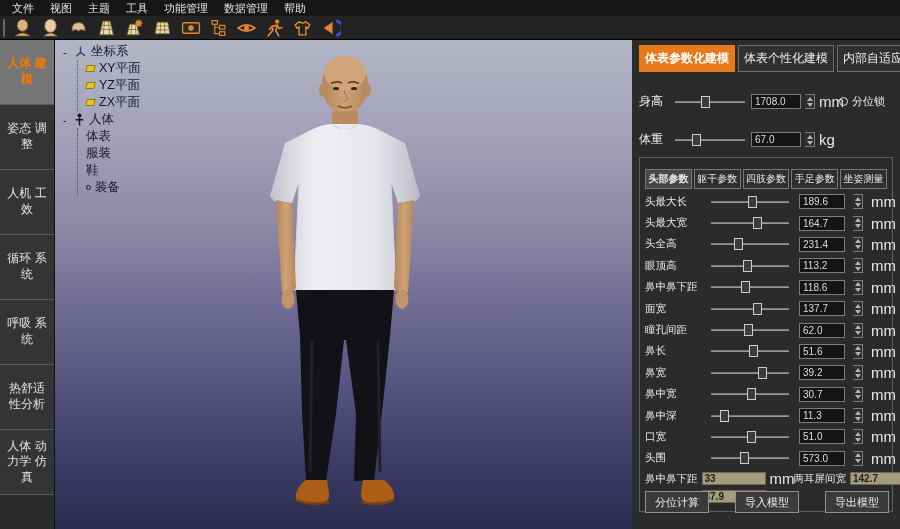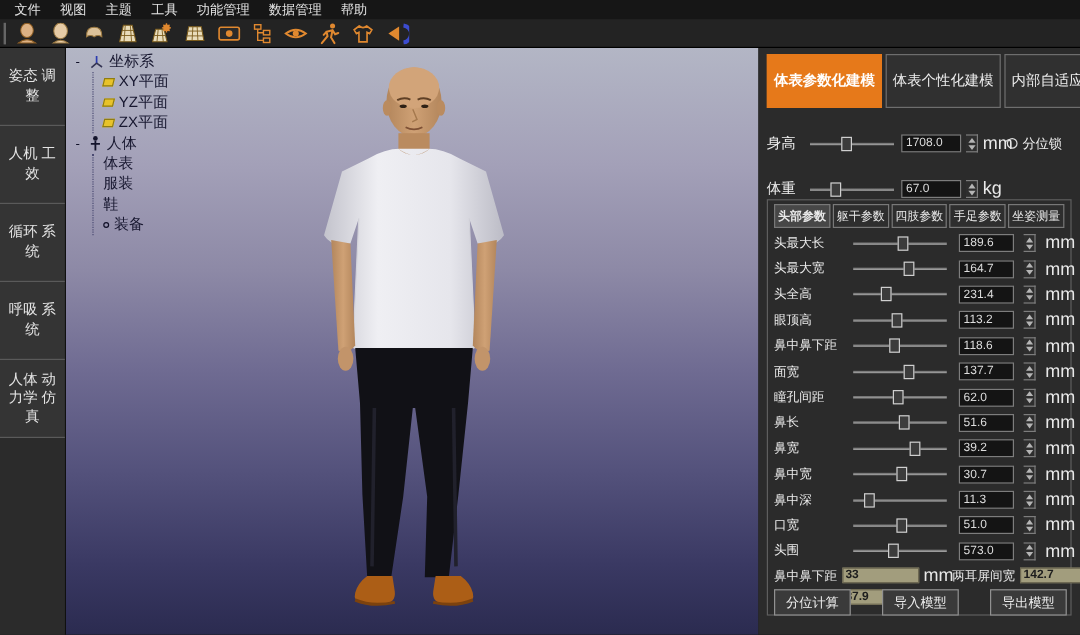--- a/index.html
+++ b/index.html
@@ -23,37 +23,37 @@
     background:linear-gradient(180deg,#b3b6c5 0%,#a3a0b8 20%,#8d89a6 38%,#6f6b92 55%,#54527c 72%,#3a3963 88%,#2b2b50 100%)}
   .tree{position:absolute;top:3px;left:8px;font-size:12.5px;color:#17172f}
   .tree-row{display:flex;align-items:center;height:17px;gap:4px}
   .tree-children{margin-left:14px;border-left:1px dotted #4a4a72;padding-left:8px}
   .exp{font-size:11px;color:#101028;width:7px}
   .sq{display:inline-block;width:9px;height:7px;background:#e8c32a;border:1px solid #8f7c12;transform:skewX(-14deg)}
   .dot{display:inline-block;width:5px;height:5px;border:1.5px solid #101028;border-radius:50%}
   
   .panel{width:268px;background:#2b2b2b;padding:5px 7px;position:relative}
   .tabs{display:flex;gap:3px}
-  .tab{font-size:12px;padding:13px 5px;border:1px solid #6e6e6e;background:#303030;color:#eee;white-space:nowrap;cursor:default}
+  .tab{font-size:12px;padding:4px 5px;border:1px solid #6e6e6e;background:#303030;color:#eee;white-space:nowrap;cursor:default}
   .tab.active{background:#e6791a;border-color:#e6791a;color:#fff;font-weight:bold}
   .hw-row{display:flex;align-items:center;margin-top:21px;gap:4px;font-size:12px}
   .hw-label{width:30px;color:#f0f0f0}
   .track{position:relative;flex:1;height:14px}
   .track::before{content:"";position:absolute;left:2px;right:2px;top:6px;height:2px;background:linear-gradient(180deg,#6a6a6a,#a8a8a8)}
   .handle{position:absolute;top:1px;width:9px;height:12px;background:#3c3c3c;border:1px solid #cfcfcf;margin-left:-5px}
   .vbox{width:50px;height:15px;background:#141414;border:1px solid #7d7d7d;color:#ddd;font-size:10px;padding:0 3px;font-family:"Liberation Sans",sans-serif}
   .spin{display:flex;flex-direction:column;justify-content:center;align-items:center;gap:2px;width:10px;height:15px;background:#2e2e2e;border:1px solid #7d7d7d;border-left:none}
   .spin i{display:block;width:0;height:0;border-left:3px solid transparent;border-right:3px solid transparent}
   .spin .up{border-bottom:4px solid #b5b5b5}
   .spin .dn{border-top:4px solid #b5b5b5}
   .unit{font-size:15px;color:#e8e8e8;width:16px}
   .right-slot{width:54px;display:flex;align-items:center;gap:4px}
   .radio{width:9px;height:9px;border:1px solid #e0e0e0;border-radius:50%;background:transparent}
   .radio-label{font-size:11px;color:#f0f0f0;white-space:nowrap}
-  .group{border:1px solid #5e5e5e;padding:3px 5px 6px}
+  .group{border:1px solid #5e5e5e;margin-top:9px;padding:11px 5px 6px}
   .ptabs{display:flex;gap:2px;margin-bottom:2px}
   .ptab{flex:1;text-align:center;font-size:10px;padding:2px 0;border:1px solid #787878;background:#2e2e2e;color:#e8e8e8;white-space:nowrap;overflow:hidden}
   .ptab.active{background:#474747;font-weight:bold}
   .prow{display:flex;align-items:center;height:21.4px;gap:8px;font-size:10.5px}
   .plabel{width:56px;color:#ececec;white-space:nowrap}
   .prow .vbox{width:46px}
   .ro-row{display:flex;align-items:center;gap:4px;font-size:10.5px;height:17px;margin-top:1px}
   .ro-label{color:#ececec;white-space:nowrap}
   .ro-input{width:64px;height:13px;background:#a29d7d;border:1px solid #6d6852;color:#1d1d1d;font-size:10px;padding:0 2px;font-weight:bold;font-family:"Liberation Sans",sans-serif}
   .ro-gap{flex:1}
@@ -147,24 +147,26 @@
     <svg width="20" height="18" viewBox="0 0 19 17">
         <path d="M14.5,2 A6.8,6.8 0 0 1 14.5,15.5" stroke="#3c4cd0" stroke-width="3.2" fill="none"></path>
         <path d="M2.5,8.5 L11,2.8 L11,14.2 Z" fill="#e0882f"></path>
       </svg>
     </span>
 </div>
 
 <div class="main">
 
   <div class="sidebar">
+    <div class="side-item active">人体 建模</div>
     <div class="side-item">姿态 调整</div>
     <div class="side-item">人机 工效</div>
     <div class="side-item">循环 系统</div>
     <div class="side-item">呼吸 系统</div>
+    <div class="side-item">热舒适 性分析</div>
     <div class="side-item">人体 动力学 仿真</div>
     <div class="side-fill"></div>
   </div>
 
   <div class="viewport">
 
     <svg width="577" height="489" viewBox="0 0 577 489" style="position:absolute;top:0;left:0">
       <defs>
         <linearGradient id="shirtg" x1="0" y1="0" x2="1" y2="0">
           <stop offset="0" stop-color="#c3c3cc"></stop>

